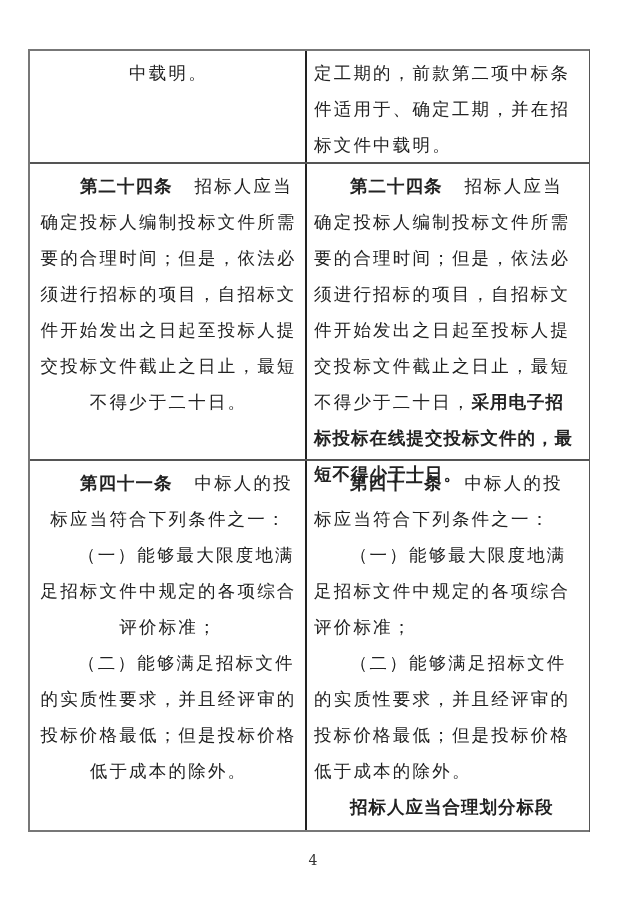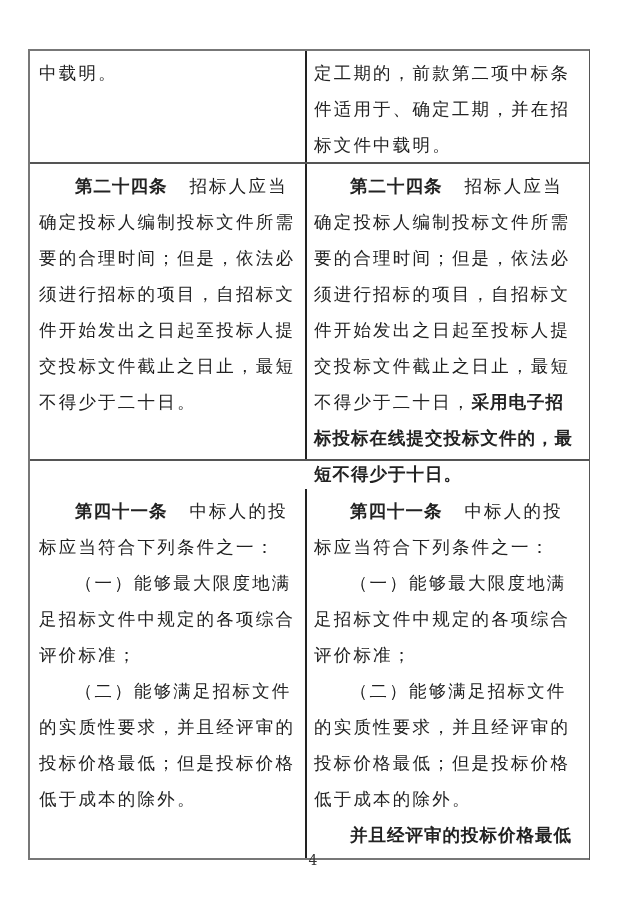--- a/index.html
+++ b/index.html
@@ -4,29 +4,29 @@
 <style>
   html, body { margin:0; padding:0; background:#ffffff; }
   body { width:626px; height:905px; position:relative; overflow:hidden;
          font-family:"DejaVu Serif", "Liberation Serif", serif; color:#222; }
   .table { position:absolute; left:28px; top:49px; width:559px;
            border-top:2px solid #777; border-left:2px solid #777; border-right:1px solid #555; }
   .row { display:flex; border-bottom:2px solid #555; }
   .row.last { border-bottom:2px solid #777; }
   .cell { box-sizing:border-box; padding:4px 7px 0 9px; font-size:17.5px; line-height:36px;
           letter-spacing:2.2px; }
-  .cell.left { width:277px; border-right:2px solid #222; }
+  .cell.left { width:277px; border-right:2px solid #222;text-align:center; }
   .cell.right { width:280px; padding-left:7px; }
   .p { margin:0; }
   .indent { text-indent:2.05em; }
   .b { font-weight:bold; font-family:"DejaVu Sans","Liberation Sans",sans-serif; letter-spacing:1px; }
   .gap { display:inline-block; width:22px; }
   .r1 { height:111px; }
   .r2 { height:295px; }
-  .r3 { height:369px;margin-top:28px; }
+  .r3 { height:369px; }
   .pagenum { position:absolute; top:852px; left:0; width:626px; text-align:center;
              font-size:14px; color:#333; }
 </style>
 </head>
 <body>
 
 <div class="table">
   <div class="row r1">
     <div class="cell left">
       <p class="p">中载明。</p>
@@ -48,18 +48,18 @@
   <div class="row r3 last">
     <div class="cell left">
       <p class="p indent"><span class="b">第四十一条</span><span class="gap"></span><span>中标人的投标应当符合下列条件之一：</span></p>
       <p class="p indent">（一）能够最大限度地满足招标文件中规定的各项综合评价标准；</p>
       <p class="p indent">（二）能够满足招标文件的实质性要求，并且经评审的投标价格最低；但是投标价格低于成本的除外。</p>
     </div>
     <div class="cell right">
       <p class="p indent"><span class="b">第四十一条</span><span class="gap"></span><span>中标人的投标应当符合下列条件之一：</span></p>
       <p class="p indent">（一）能够最大限度地满足招标文件中规定的各项综合评价标准；</p>
       <p class="p indent">（二）能够满足招标文件的实质性要求，并且经评审的投标价格最低；但是投标价格低于成本的除外。</p>
-      <p class="p indent b">并且经评审的投标价格最低</p>
+      <p class="p indent b">招标人应当合理划分标段</p>
     </div>
   </div>
 </div>
 
 <div class="pagenum">4</div>
 
 </body></html>

